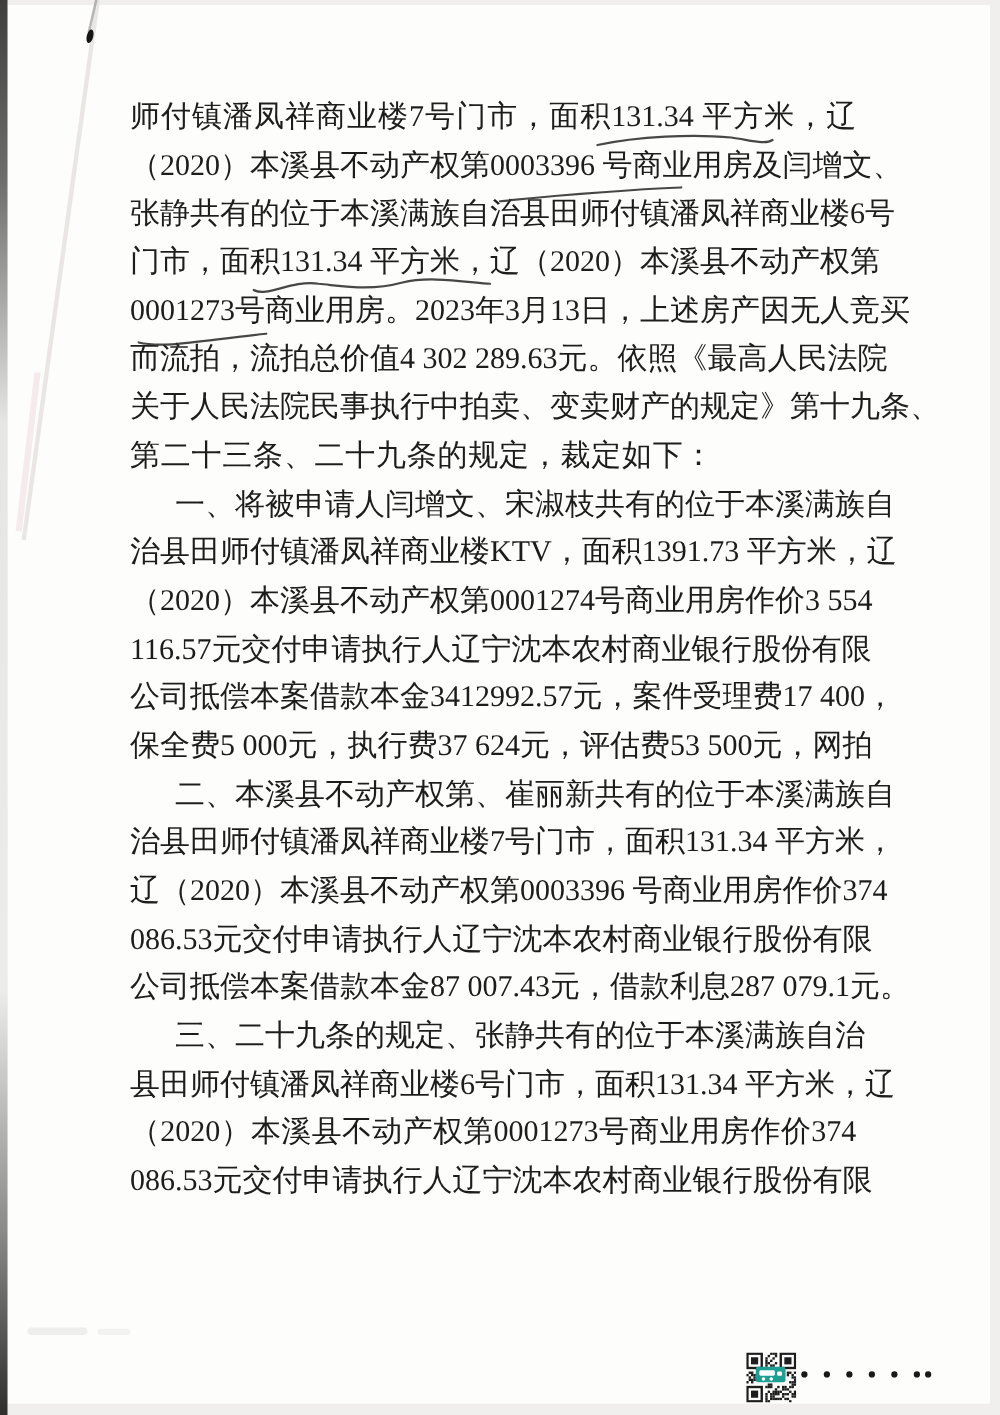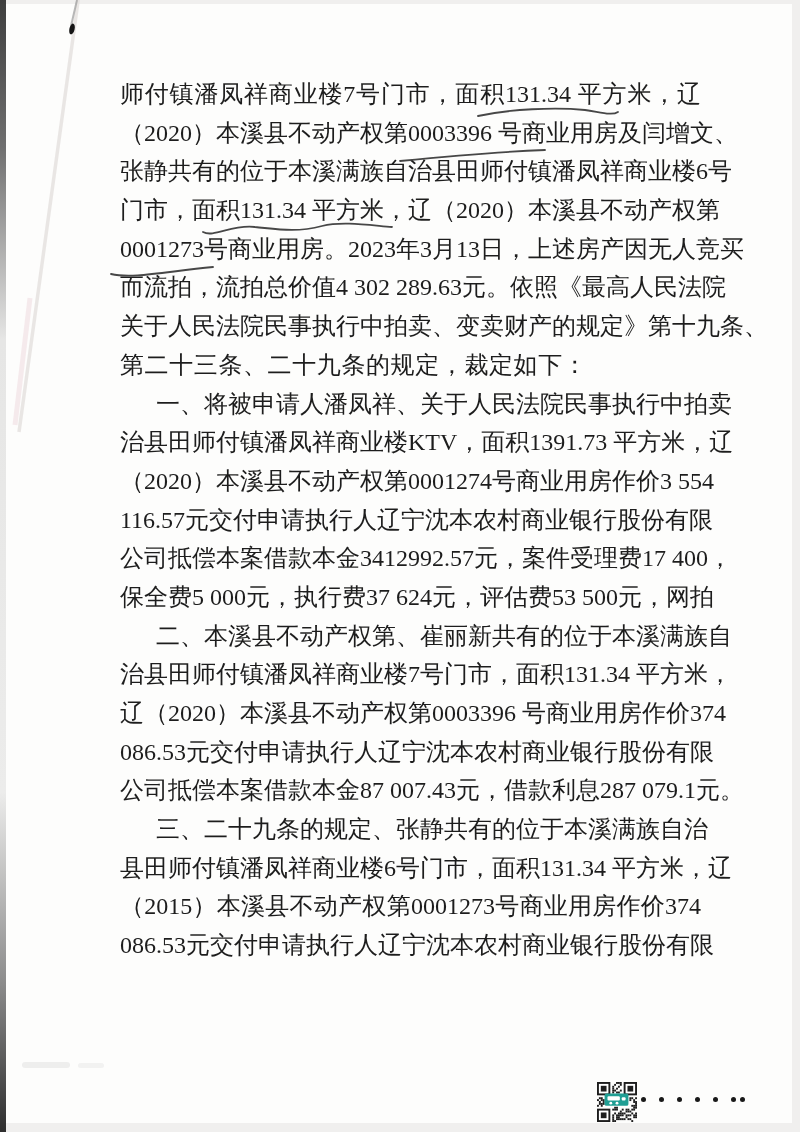--- a/index.html
+++ b/index.html
@@ -11,21 +11,21 @@
   .scan{position:relative;width:800px;height:1132px;background:#f0efee}
   .paper{
     position:absolute;left:6px;top:4px;width:786px;height:1119px;
     background:#fdfdfc;
   }
   .left-edge{
     position:absolute;left:0;top:0;width:6px;height:1132px;
     background:linear-gradient(180deg,#3e3e3e 0%,#6f6f6f 13%,#e6e6e5 30%,#ececeb 70%,#8a8a8a 87%,#2e2e2e 100%);
   }
   .overlay{position:absolute;left:0;top:0;width:800px;height:1132px;pointer-events:none}
-  .doc-body{position:absolute;left:120px;top:75px;width:581px;color:#1d1d1d}
+  .doc-body{position:absolute;left:104px;top:75px;width:581px;color:#1d1d1d}
   .line{
     width:100%;box-sizing:border-box;
     height:38.7px;line-height:38.7px;font-size:24px;
     white-space:nowrap;
     text-align:justify;text-align-last:justify;
   }
   .line.indent{padding-left:36px}
   .line.nojust{text-align:center;text-align-last:left;letter-spacing:.6px}
   .qr{position:absolute;left:597px;top:1082px;width:40px;height:40px}
   .dot-row{position:absolute;left:641px;top:1096px;height:6px;display:flex;column-gap:13px;align-items:center}
@@ -50,34 +50,34 @@
 
   <div class="doc-body">
       <div class="line">师付镇潘凤祥商业楼7号门市，面积131.34 平方米，辽</div>
       <div class="line">（2020）本溪县不动产权第0003396 号商业用房及闫增文、</div>
       <div class="line">张静共有的位于本溪满族自治县田师付镇潘凤祥商业楼6号</div>
       <div class="line">门市，面积131.34 平方米，辽（2020）本溪县不动产权第</div>
       <div class="line">0001273号商业用房。2023年3月13日，上述房产因无人竞买</div>
       <div class="line">而流拍，流拍总价值4 302 289.63元。依照《最高人民法院</div>
       <div class="line">关于人民法院民事执行中拍卖、变卖财产的规定》第十九条、</div>
       <div class="line nojust">第二十三条、二十九条的规定，裁定如下：</div>
-      <div class="line indent">一、将被申请人潘凤祥、关于人民法院民事执行中拍卖</div>
+      <div class="line indent">一、将被申请人闫增文、宋淑枝共有的位于本溪满族自</div>
       <div class="line">治县田师付镇潘凤祥商业楼KTV，面积1391.73 平方米，辽</div>
       <div class="line">（2020）本溪县不动产权第0001274号商业用房作价3 554</div>
       <div class="line">116.57元交付申请执行人辽宁沈本农村商业银行股份有限</div>
       <div class="line">公司抵偿本案借款本金3412992.57元，案件受理费17 400，</div>
       <div class="line">保全费5 000元，执行费37 624元，评估费53 500元，网拍</div>
       <div class="line indent">二、本溪县不动产权第、崔丽新共有的位于本溪满族自</div>
       <div class="line">治县田师付镇潘凤祥商业楼7号门市，面积131.34 平方米，</div>
       <div class="line">辽（2020）本溪县不动产权第0003396 号商业用房作价374</div>
       <div class="line">086.53元交付申请执行人辽宁沈本农村商业银行股份有限</div>
       <div class="line">公司抵偿本案借款本金87 007.43元，借款利息287 079.1元。</div>
       <div class="line indent">三、二十九条的规定、张静共有的位于本溪满族自治</div>
       <div class="line">县田师付镇潘凤祥商业楼6号门市，面积131.34 平方米，辽</div>
-      <div class="line">（2015）本溪县不动产权第0001273号商业用房作价374</div>
+      <div class="line">（2020）本溪县不动产权第0001273号商业用房作价374</div>
       <div class="line">086.53元交付申请执行人辽宁沈本农村商业银行股份有限</div>
     </div>
 
   <svg class="overlay" viewBox="0 0 800 1132">
     <path d="M478,116 C510,109 555,107 585,110 C600,112 612,116 618,112" fill="none" stroke="#333" stroke-width="1.8" stroke-linecap="round" opacity="0.9"></path>
     <path d="M400,161 C440,157 495,152 545,150" fill="none" stroke="#333" stroke-width="1.8" stroke-linecap="round" opacity="0.9"></path>
     <path d="M203,232 C214,238 232,224 255,227 C276,229 296,233 322,226 C342,221 368,225 392,227" fill="none" stroke="#333" stroke-width="1.8" stroke-linecap="round" opacity="0.9"></path>
     <path d="M111,274 C132,279 163,272 213,267" fill="none" stroke="#333" stroke-width="1.8" stroke-linecap="round" opacity="0.9"></path>
   </svg>
 

